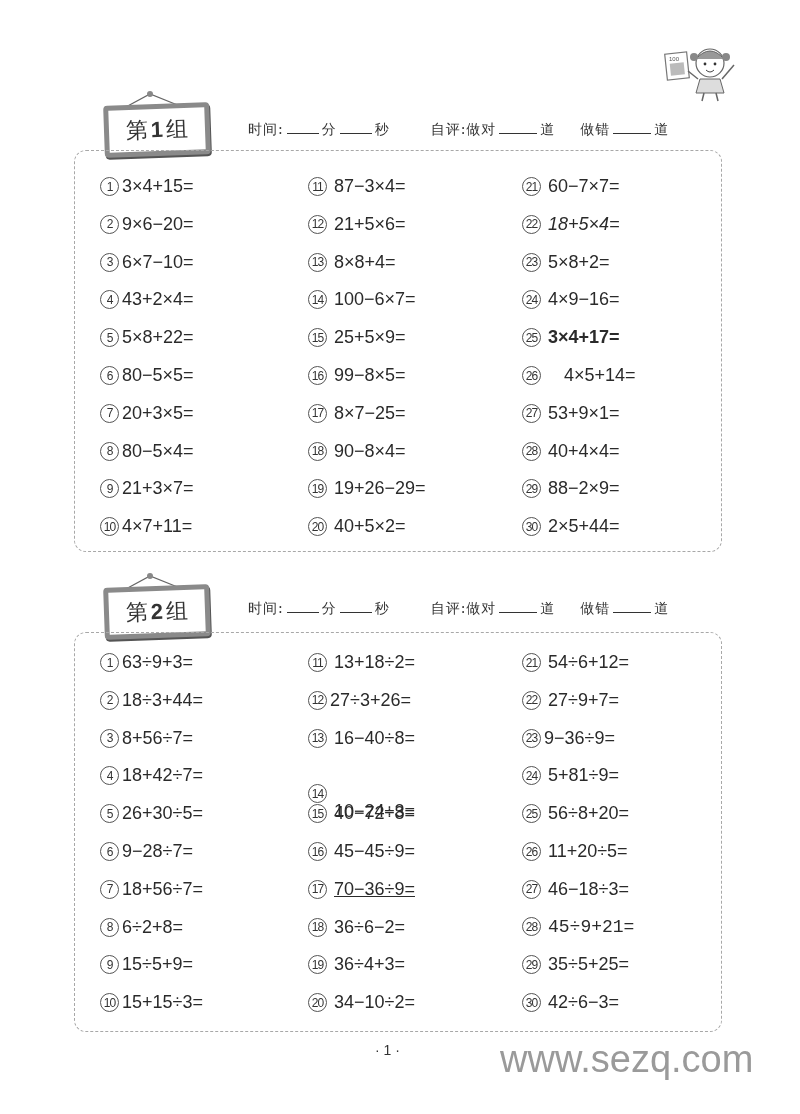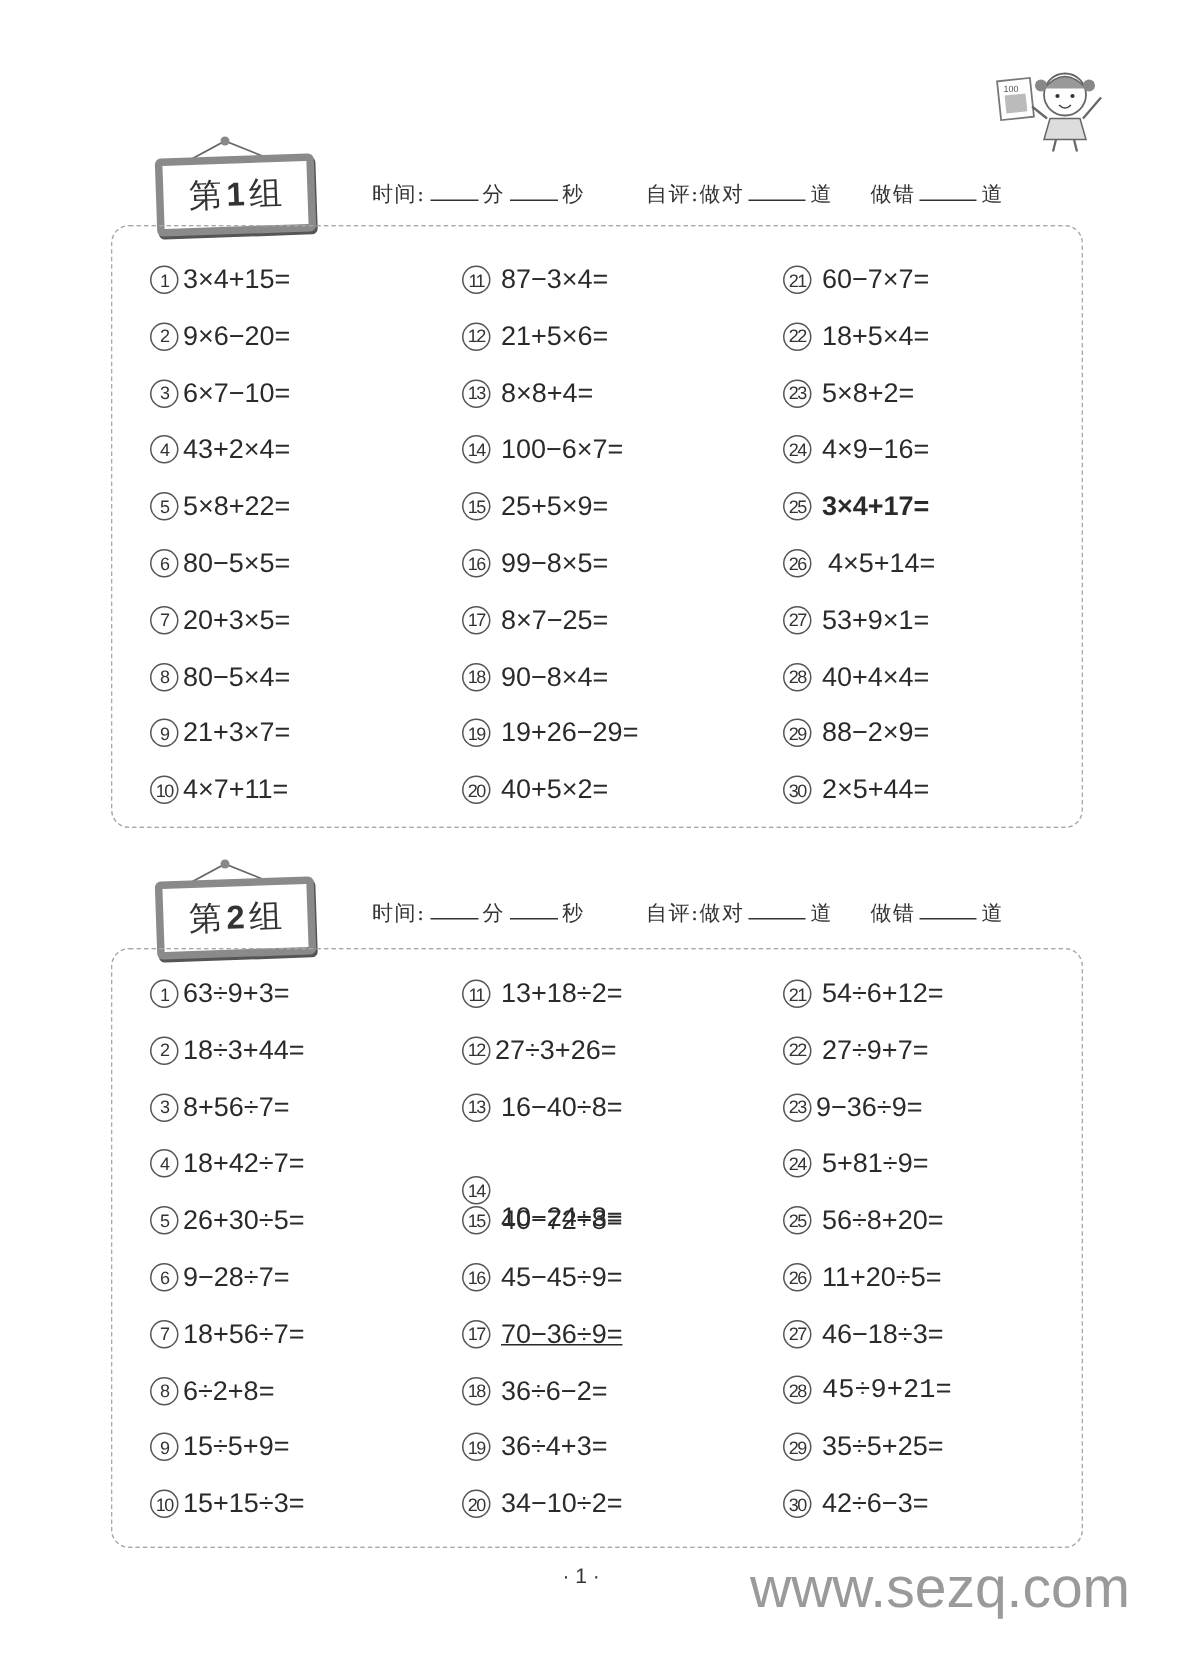--- a/index.html
+++ b/index.html
@@ -163,37 +163,37 @@
       <div class="item" style="left: 308px; top: 516.2px;">
         <span class="circ">20</span>
         <span style="margin-left: 4px;">40+5×2=</span>
       </div>
       <div class="item" style="left: 522px; top: 176px;">
         <span class="circ">21</span>
         <span style="margin-left: 4px;">60−7×7=</span>
       </div>
       <div class="item" style="left: 522px; top: 213.8px;">
         <span class="circ">22</span>
-        <span style="margin-left: 4px;">18+5×4=</span>
+        <span style="margin-left: 4px; font-style: italic;">18+5×4=</span>
       </div>
       <div class="item" style="left: 522px; top: 251.6px;">
         <span class="circ">23</span>
         <span style="margin-left: 4px;">5×8+2=</span>
       </div>
       <div class="item" style="left: 522px; top: 289.4px;">
         <span class="circ">24</span>
         <span style="margin-left: 4px;">4×9−16=</span>
       </div>
       <div class="item" style="left: 522px; top: 327.2px;">
         <span class="circ">25</span>
         <span style="margin-left: 4px; font-weight: bold;">3×4+17=</span>
       </div>
       <div class="item" style="left: 522px; top: 365px;">
         <span class="circ">26</span>
-        <span style="margin-left: 8px;">4×5+14=</span>
+        <span style="margin-left: 20px;">4×5+14=</span>
       </div>
       <div class="item" style="left: 522px; top: 402.8px;">
         <span class="circ">27</span>
         <span style="margin-left: 4px;">53+9×1=</span>
       </div>
       <div class="item" style="left: 522px; top: 440.6px;">
         <span class="circ">28</span>
         <span style="margin-left: 4px;">40+4×4=</span>
       </div>
       <div class="item" style="left: 522px; top: 478.4px;">

